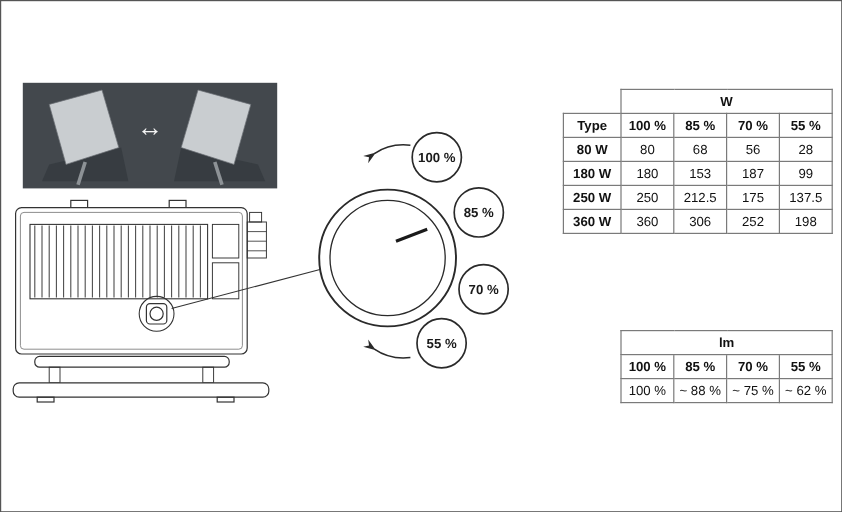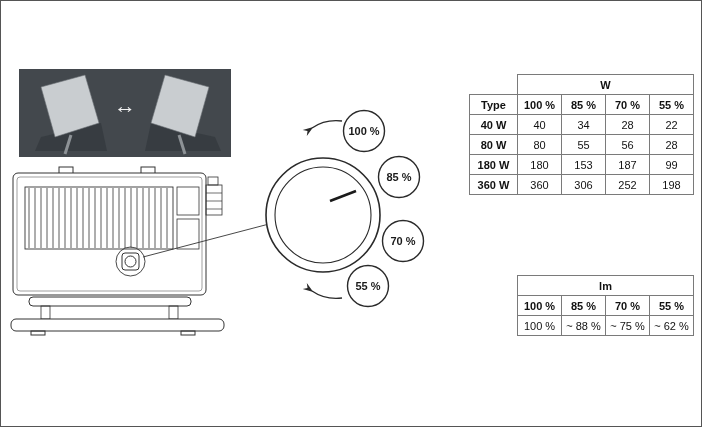--- a/index.html
+++ b/index.html
@@ -116,39 +116,39 @@
       <td class="hd" colspan="4">W</td>
     </tr>
     <tr>
       <td class="hd">Type</td>
       <td class="hd">100 %</td>
       <td class="hd">85 %</td>
       <td class="hd">70 %</td>
       <td class="hd">55 %</td>
     </tr>
     <tr>
-      <td class="hd">40 W</td>
-      <td>40</td>
-      <td>34</td>
-      <td>28</td>
-      <td>22</td>
-    </tr>
-    <tr>
       <td class="hd">80 W</td>
       <td>80</td>
-      <td>55</td>
+      <td>68</td>
       <td>56</td>
       <td>28</td>
     </tr>
     <tr>
       <td class="hd">180 W</td>
       <td>180</td>
       <td>153</td>
       <td>187</td>
       <td>99</td>
+    </tr>
+    <tr>
+      <td class="hd">250 W</td>
+      <td>250</td>
+      <td>212.5</td>
+      <td>175</td>
+      <td>137.5</td>
     </tr>
     <tr>
       <td class="hd">360 W</td>
       <td>360</td>
       <td>306</td>
       <td>252</td>
       <td>198</td>
     </tr>
   </tbody>
     </table>

